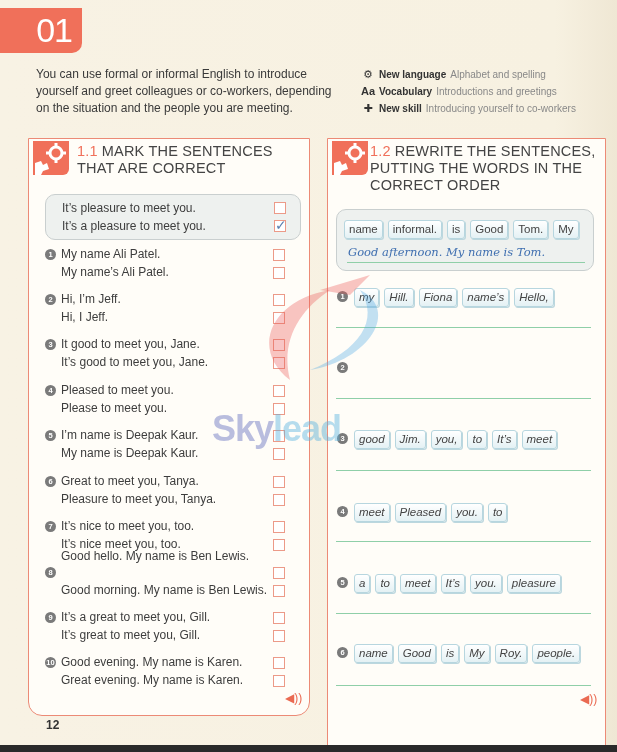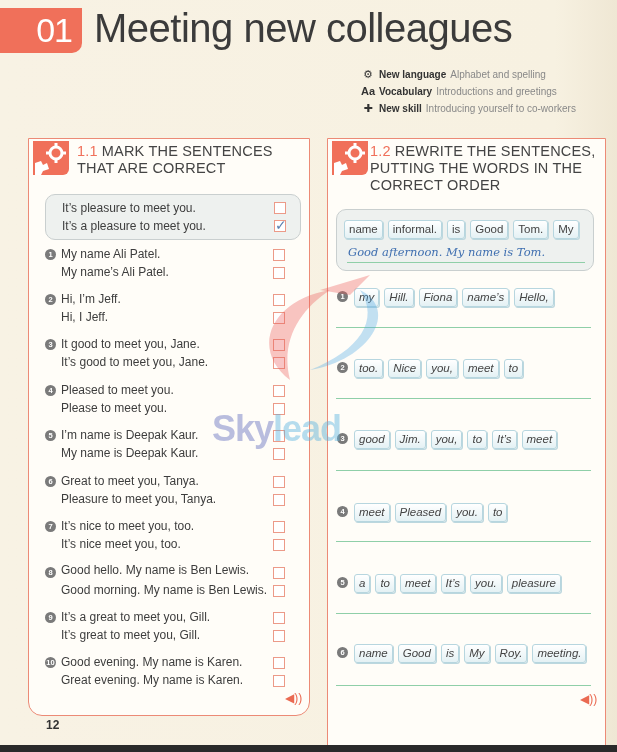--- a/index.html
+++ b/index.html
@@ -97,21 +97,21 @@
   }
   .watermark .lead { color: rgba(90,180,225,0.45); }
   .wm-swoosh { position: absolute; left: 250px; top: 270px; width: 160px; height: 130px; pointer-events: none; }
 </style>
 </head>
 <body>
 
 <div class="page">
 
   <div class="unit-badge">01</div>
-  <div class="unit-title">Meeting new colleagues</div>
+  <p class="intro">You can use formal or informal English to introduce yourself and greet colleagues or co-workers, depending on the situation and the people you are meeting.</p>
 
   <div class="meta">
     <div class="meta-row">
       <span class="meta-icon">⚙</span>
       <span class="meta-label">New language</span>
       <span class="meta-value">Alphabet and spelling</span>
     </div>
     <div class="meta-row">
       <span class="meta-icon">Aa</span>
       <span class="meta-label">Vocabulary</span>
@@ -195,21 +195,21 @@
     </div>
     <div>
       <span class="num-bubble" style="left:16px;top:382px">7</span>
       <span class="sentence" style="left:32px;top:380px">It’s nice to meet you, too.</span>
       <span class="checkbox" style="left:244px;top:382px"></span>
       <span class="sentence" style="left:32px;top:398px">It’s nice meet you, too.</span>
       <span class="checkbox" style="left:244px;top:400px"></span>
     </div>
     <div>
       <span class="num-bubble" style="left:16px;top:428px">8</span>
-      <span class="sentence" style="left:32px;top:424px">Good hello. My name is Ben Lewis.</span>
+      <span class="sentence" style="left:32px;top:410px">Good hello. My name is Ben Lewis.</span>
       <span class="checkbox" style="left:244px;top:428px"></span>
       <span class="sentence" style="left:32px;top:444px">Good morning. My name is Ben Lewis.</span>
       <span class="checkbox" style="left:244px;top:446px"></span>
     </div>
     <div>
       <span class="num-bubble" style="left:16px;top:473px">9</span>
       <span class="sentence" style="left:32px;top:471px">It’s a great to meet you, Gill.</span>
       <span class="checkbox" style="left:244px;top:473px"></span>
       <span class="sentence" style="left:32px;top:489px">It’s great to meet you, Gill.</span>
       <span class="checkbox" style="left:244px;top:491px"></span>
@@ -252,23 +252,20 @@
       <div class="answer-line" style="left:10px;top:52px;width:238px"></div>
     </div>
 
     <span class="num-bubble" style="left:9px;top:152px">1</span>
     <div class="tiles-row" style="top:148px">
       <span class="word-tile">my</span><span class="word-tile">Hill.</span><span class="word-tile">Fiona</span><span class="word-tile">name’s</span><span class="word-tile">Hello,</span>
     </div>
     <div class="answer-line" style="top:188px"></div>
 
     <span class="num-bubble" style="left:9px;top:223px">2</span>
-    <div class="tiles-row" style="top:219px">
-      <span class="word-tile">too.</span><span class="word-tile">Nice</span><span class="word-tile">you,</span><span class="word-tile">meet</span><span class="word-tile">to</span>
-    </div>
     <div class="answer-line" style="top:259px"></div>
 
     <span class="num-bubble" style="left:9px;top:294px">3</span>
     <div class="tiles-row" style="top:290px">
       <span class="word-tile">good</span><span class="word-tile">Jim.</span><span class="word-tile">you,</span><span class="word-tile">to</span><span class="word-tile">It’s</span><span class="word-tile">meet</span>
     </div>
     <div class="answer-line" style="top:331px"></div>
 
     <span class="num-bubble" style="left:9px;top:367px">4</span>
     <div class="tiles-row" style="top:363px">
@@ -277,21 +274,21 @@
     <div class="answer-line" style="top:402px"></div>
 
     <span class="num-bubble" style="left:9px;top:438px">5</span>
     <div class="tiles-row" style="top:434px">
       <span class="word-tile">a</span><span class="word-tile">to</span><span class="word-tile">meet</span><span class="word-tile">It’s</span><span class="word-tile">you.</span><span class="word-tile">pleasure</span>
     </div>
     <div class="answer-line" style="top:474px"></div>
 
     <span class="num-bubble" style="left:9px;top:508px">6</span>
     <div class="tiles-row" style="top:504px">
-      <span class="word-tile">name</span><span class="word-tile">Good</span><span class="word-tile">is</span><span class="word-tile">My</span><span class="word-tile">Roy.</span><span class="word-tile">meeting.</span>
+      <span class="word-tile">name</span><span class="word-tile">Good</span><span class="word-tile">is</span><span class="word-tile">My</span><span class="word-tile">Roy.</span><span class="word-tile">people.</span>
     </div>
     <div class="answer-line" style="top:546px"></div>
 
     <span class="speaker-icon" style="left:252px;top:553px">◀))</span>
   </div>
 
   <div class="page-number">12</div>
 
   <svg class="wm-swoosh" viewBox="0 0 160 130">
     <path d="M40 110 C0 80 20 30 80 20 C50 40 30 70 40 110 Z" fill="rgba(235,90,90,0.35)"></path>

